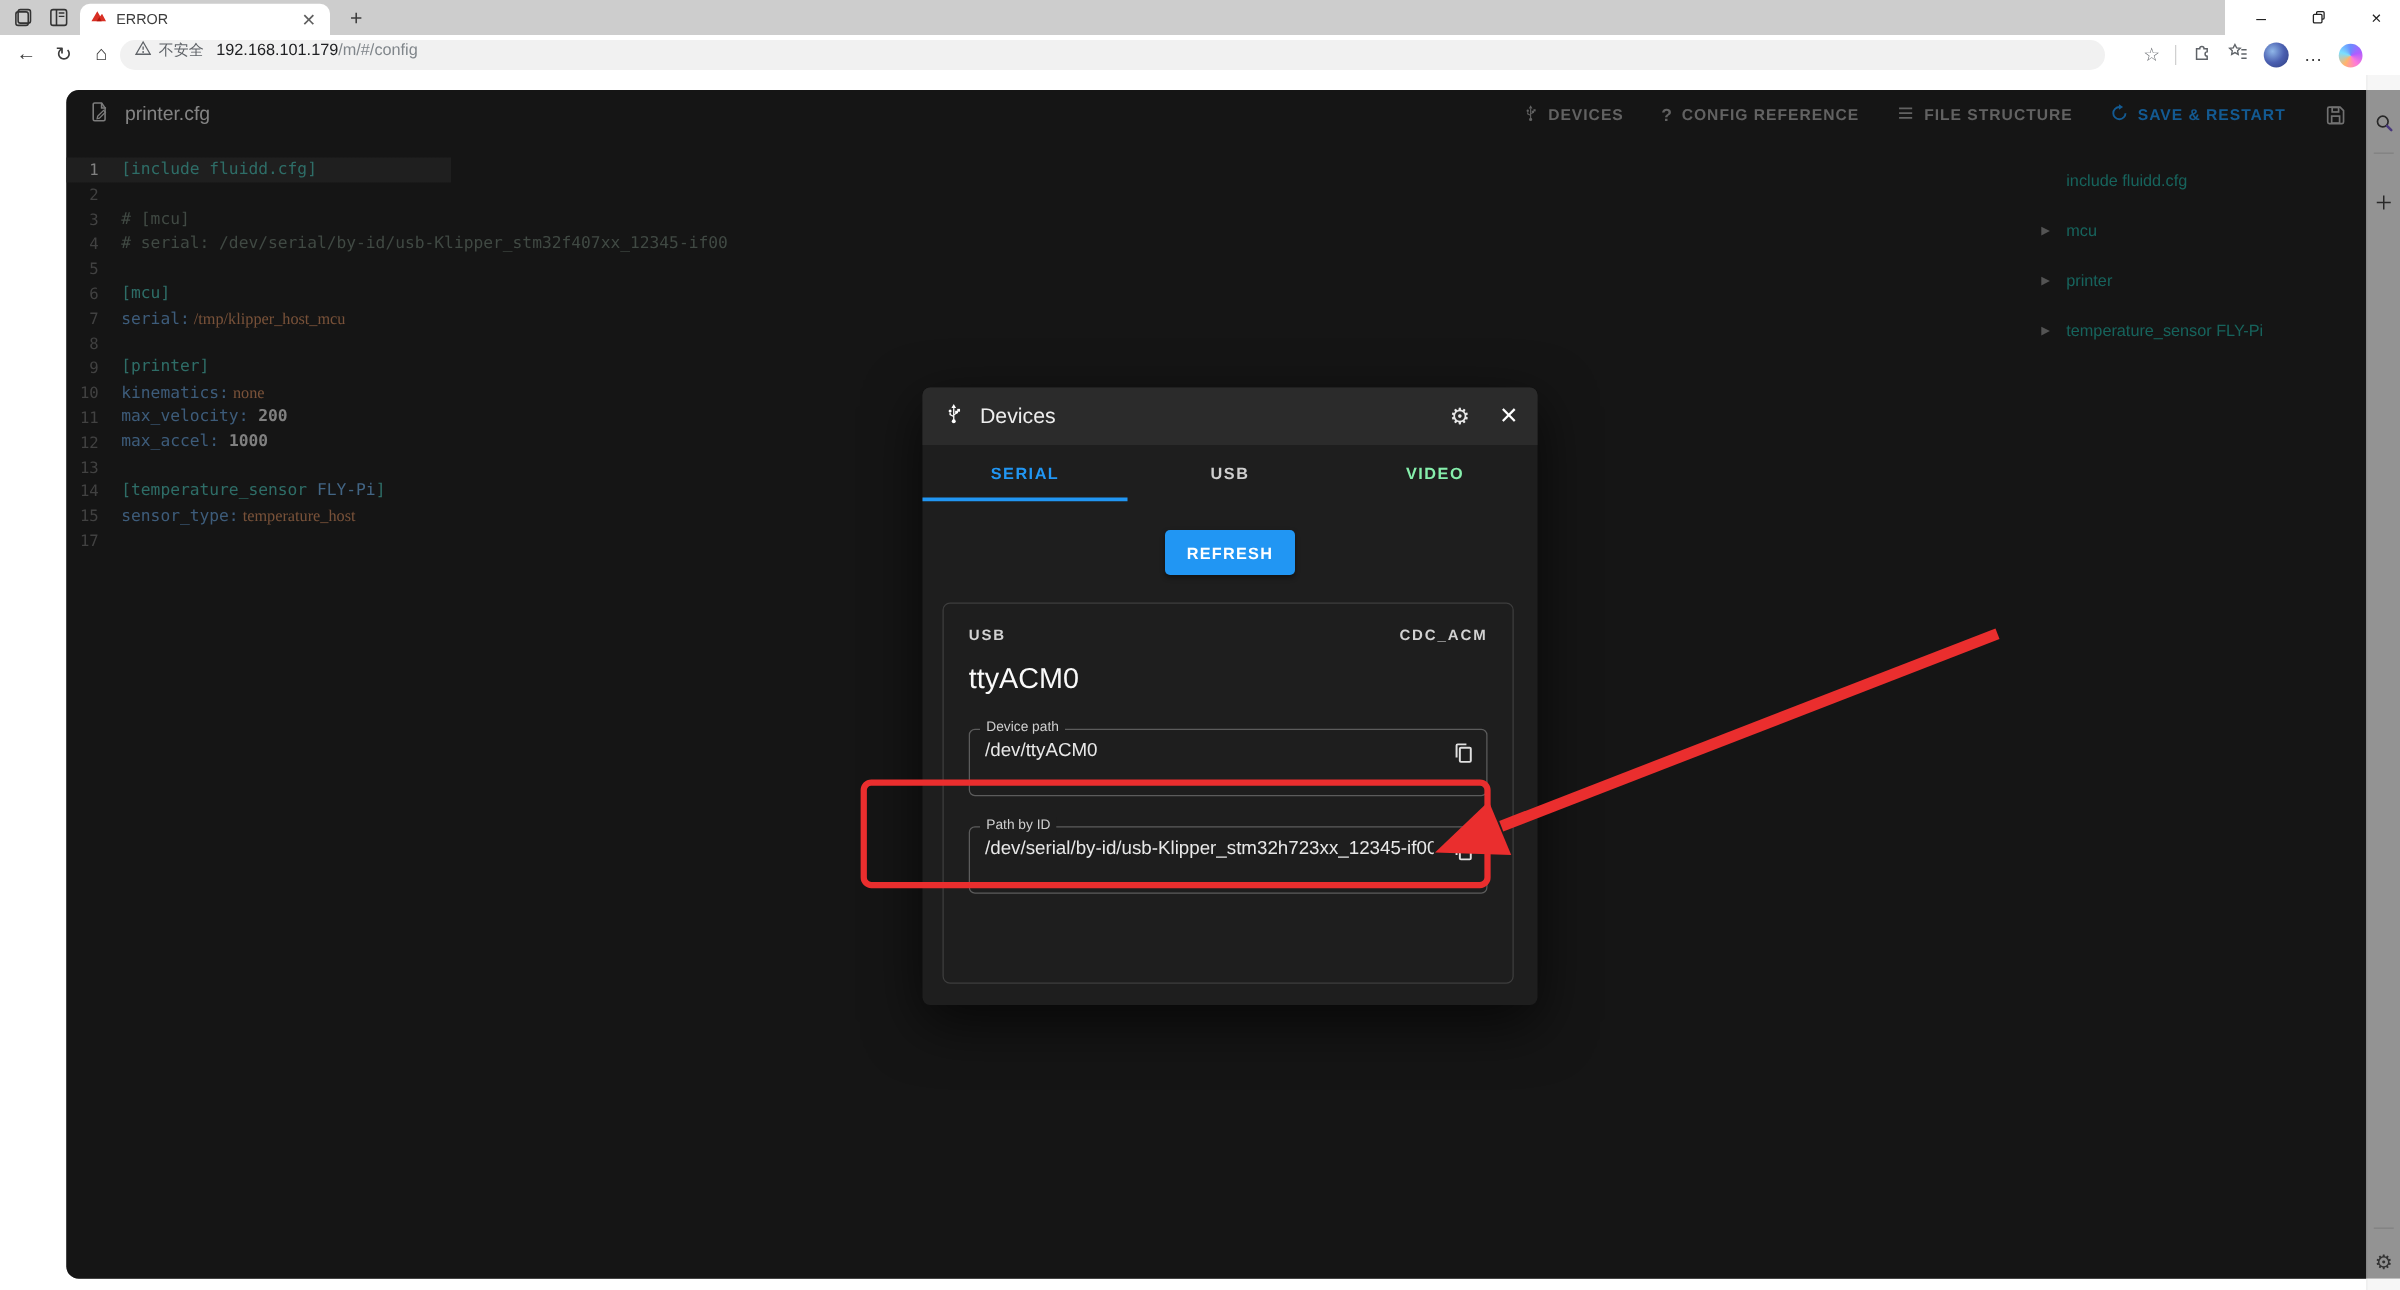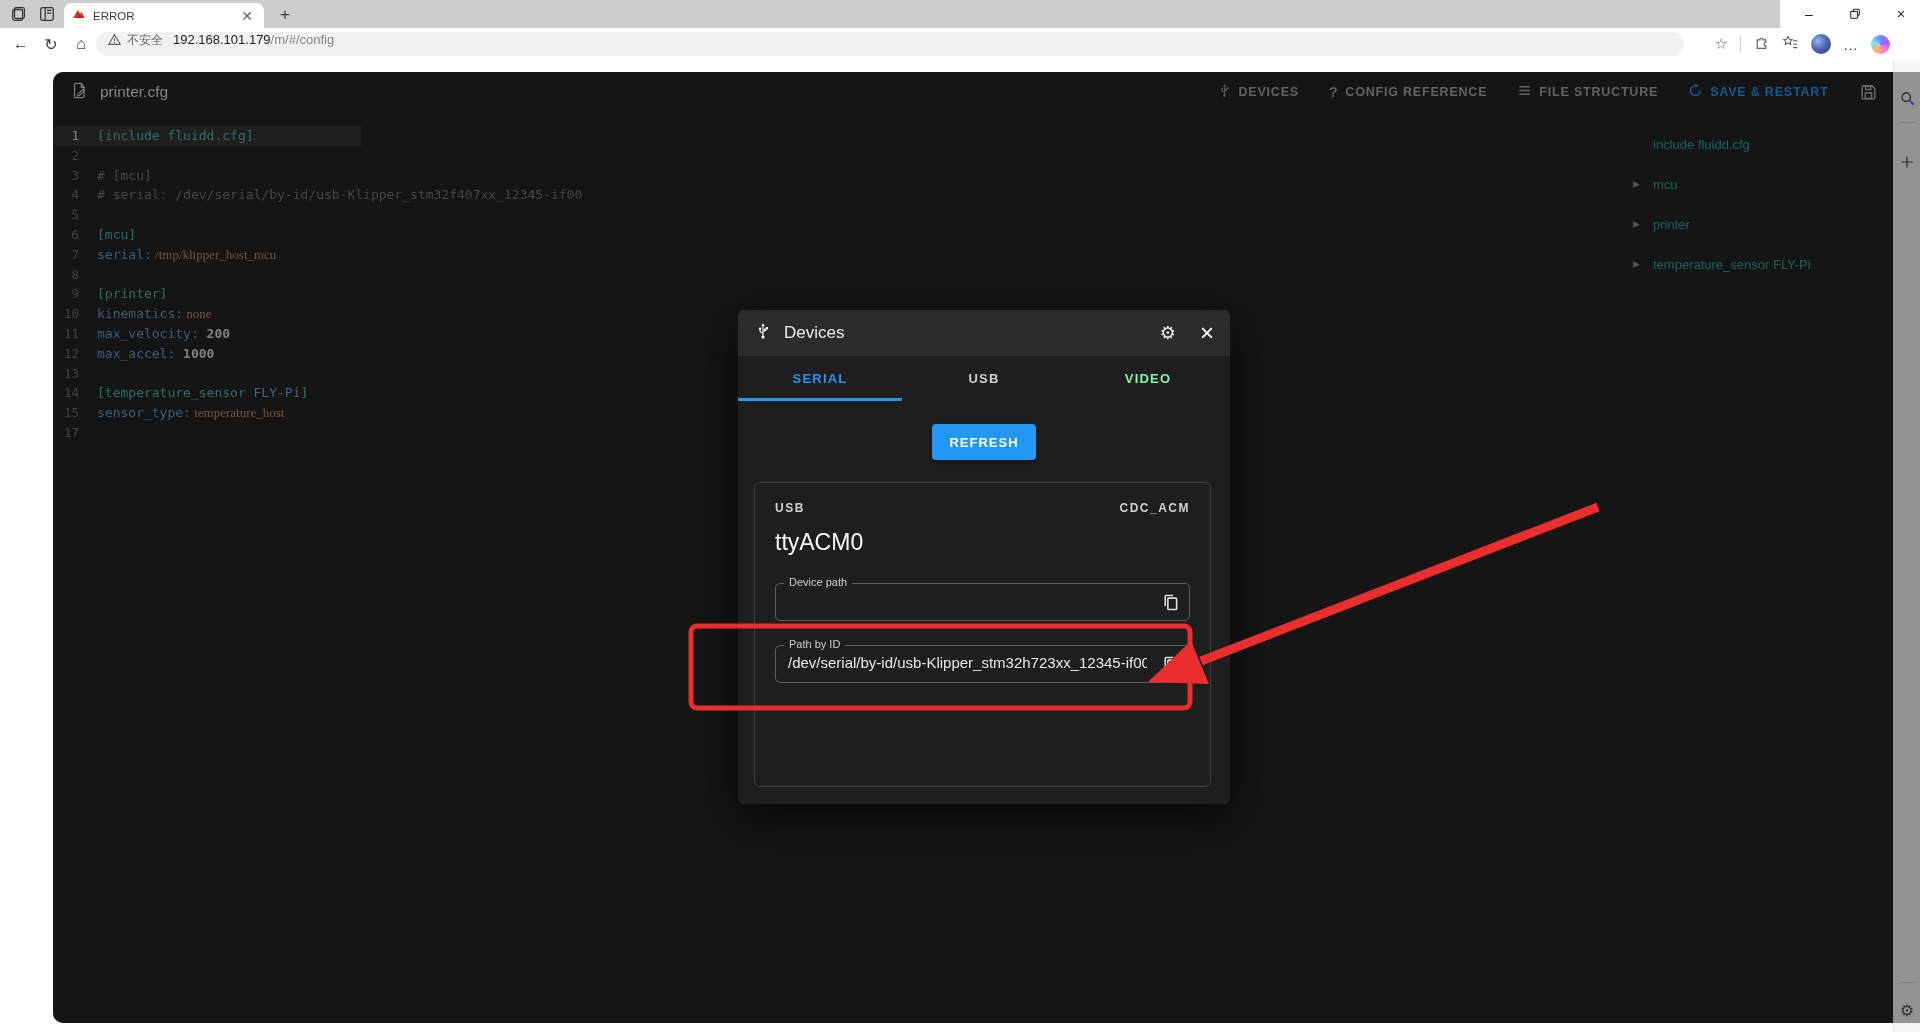--- a/index.html
+++ b/index.html
@@ -84,21 +84,21 @@
   .m-tab.t-dim{color:#86efac;}
   .m-underline{position:absolute;left:0;bottom:0;width:164px;height:3px;background:#2196f3;}
   .m-refresh-row{display:flex;justify-content:center;margin-top:23px;}
   .m-refresh{background:#2196f3;color:#fff;font-size:13px;font-weight:bold;letter-spacing:1px;border:none;
              border-radius:4px;padding:0 17px;height:36px;box-shadow:0 2px 4px rgba(0,0,0,.4);}
   .m-card{margin:22px 19px 0 16px;border:1px solid #3e3e3e;border-radius:6px;padding:18px 20px 22px 20px;
           box-sizing:border-box;height:305px;}
   .c-row{display:flex;justify-content:space-between;font-size:12px;font-weight:bold;letter-spacing:1.5px;color:#d2d2d2;}
   .c-name{font-size:23px;color:#fafafa;margin-top:14px;}
   .fields{margin-top:27px;display:flex;flex-direction:column;gap:24px;}
-  .field{position:relative;height:36px;border:1px solid #5c5c5c;border-radius:5px;padding:0 42px 0 12px;}
+  .field{position:relative;height:36px;border:1px solid #5c5c5c;border-radius:5px;padding:0 42px 16px 12px;}
   .f-label{position:absolute;top:-8px;left:8px;background:#1e1e1e;padding:0 5px;font-size:11px;color:#cfcfcf;}
   .f-value{display:block;font-size:15px;color:#e8e8e8;line-height:34px;white-space:nowrap;overflow:hidden;}
   .f-copy{position:absolute;right:6px;top:5px;width:26px;height:26px;display:flex;align-items:center;justify-content:center;}
   
   .annotation{position:absolute;left:0;top:0;z-index:50;pointer-events:none;}
 </style>
 </head>
 <body>
 
 <div class="screen">
@@ -309,20 +309,21 @@
         </div>
         <div class="m-card">
           <div class="c-row">
             <span>USB</span>
             <span>CDC_ACM</span>
           </div>
           <div class="c-name">ttyACM0</div>
           <div class="fields">
               <div class="field">
                 <span class="f-label">Device path</span>
+                <span class="f-value">/dev/ttyACM0</span>
                 <span class="f-copy">
                   <svg viewBox="0 0 24 24" width="21" height="21" fill="none" stroke="#e0e0e0" stroke-width="1.8">
                     <rect x="9" y="7" width="10" height="13" rx="1"></rect>
                     <path d="M6 16 V5 a1 1 0 0 1 1-1 h8"></path>
                   </svg>
                 </span>
               </div>
               <div class="field">
                 <span class="f-label">Path by ID</span>
                 <span class="f-value">/dev/serial/by-id/usb-Klipper_stm32h723xx_12345-if00</span>

